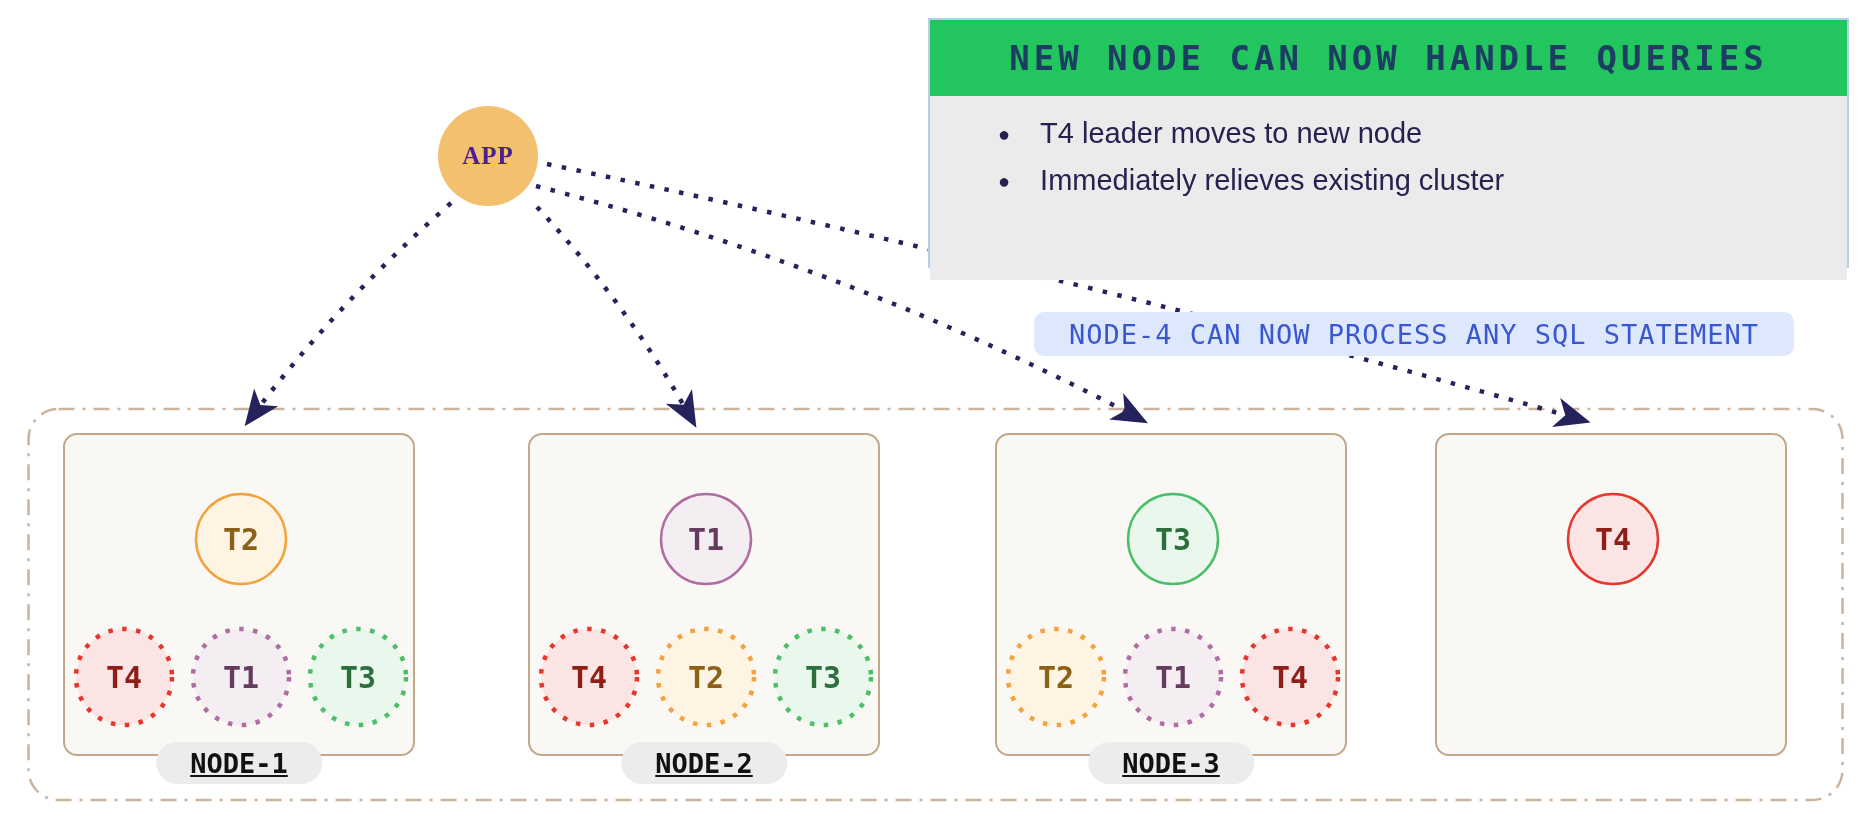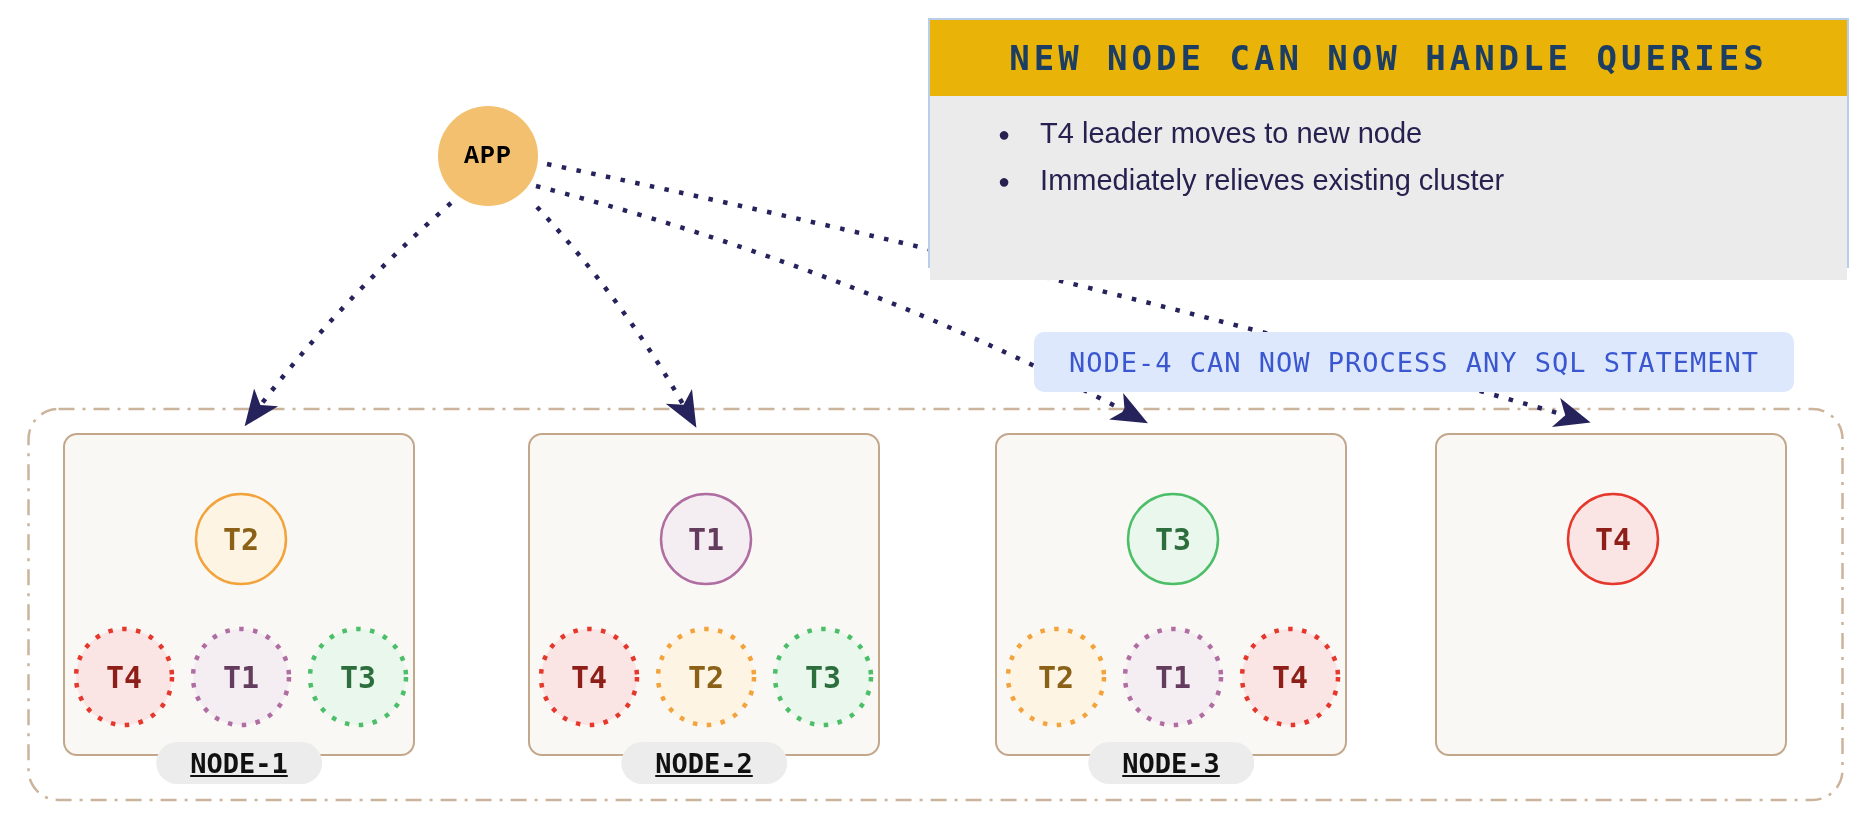--- a/index.html
+++ b/index.html
@@ -8,47 +8,47 @@
     font-family:"Liberation Sans","DejaVu Sans",sans-serif;
   }
   svg.layer{position:absolute;left:0;top:0;width:1871px;height:833px;pointer-events:none;}
 
   
   .app-circle{
     position:absolute;left:438px;top:106px;width:100px;height:100px;border-radius:50%;
     background:#f2c06f;display:flex;align-items:center;justify-content:center;
   }
   .app-circle span{
-    font-family:Liberation Mono, monospace;
-    font-weight:bold;font-size:25px;color:#000000;letter-spacing:1px;
+    font-family:Liberation Serif, serif;
+    font-weight:bold;font-size:25px;color:#4c1d95;letter-spacing:1px;
   }
 
   
   .callout{
     position:absolute;left:928px;top:18px;width:921px;height:250px;
-    border:2px solid #b7cde9;box-sizing:border-box;background:#eab308;
+    border:2px solid #b7cde9;box-sizing:border-box;background:#22c55e;
   }
   .callout-title{
     height:76px;display:flex;align-items:center;justify-content:center;
     font-family:"DejaVu Sans Mono","Liberation Mono",monospace;
     font-size:34px;font-weight:bold;color:#1d3e63;letter-spacing:4px;white-space:nowrap;
   }
   .callout-body{
     background:#ebebeb;height:170px;margin:0;padding:14px 0 0 68px;list-style:none;
   }
   .callout-body li{
     font-size:29px;color:#27214f;line-height:46px;white-space:nowrap;
   }
   .callout-body li::before{
     content:"●";font-size:20px;color:#27214f;margin-right:30px;vertical-align:2px;
   }
 
   
   .banner{
-    position:absolute;left:1034px;top:332px;width:760px;height:60px;
+    position:absolute;left:1034px;top:312px;width:760px;height:44px;
     background:#dde8fd;border-radius:10px;
     display:flex;align-items:center;justify-content:center;
     font-family:"DejaVu Sans Mono","Liberation Mono",monospace;
     font-size:27px;color:#3a57d0;letter-spacing:1px;white-space:nowrap;
   }
 
   
   .node-card{
     position:absolute;top:433px;width:352px;height:323px;box-sizing:border-box;
     background:#faf8f5;border:2px solid #c3a78b;border-radius:14px;

